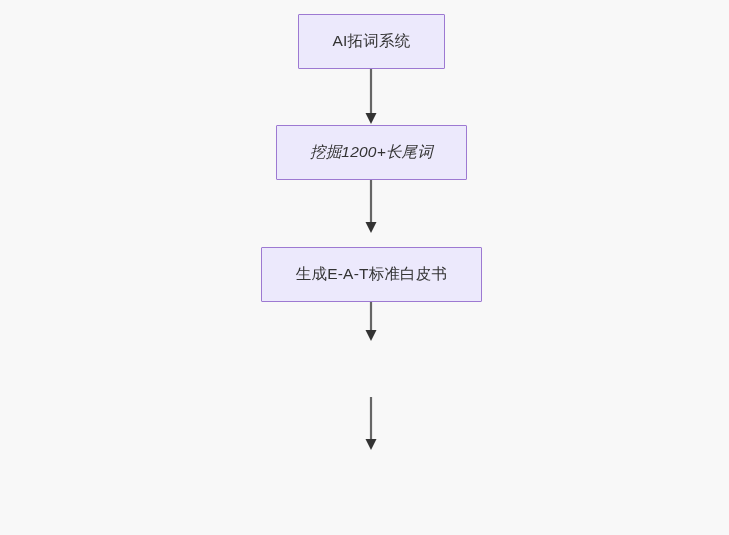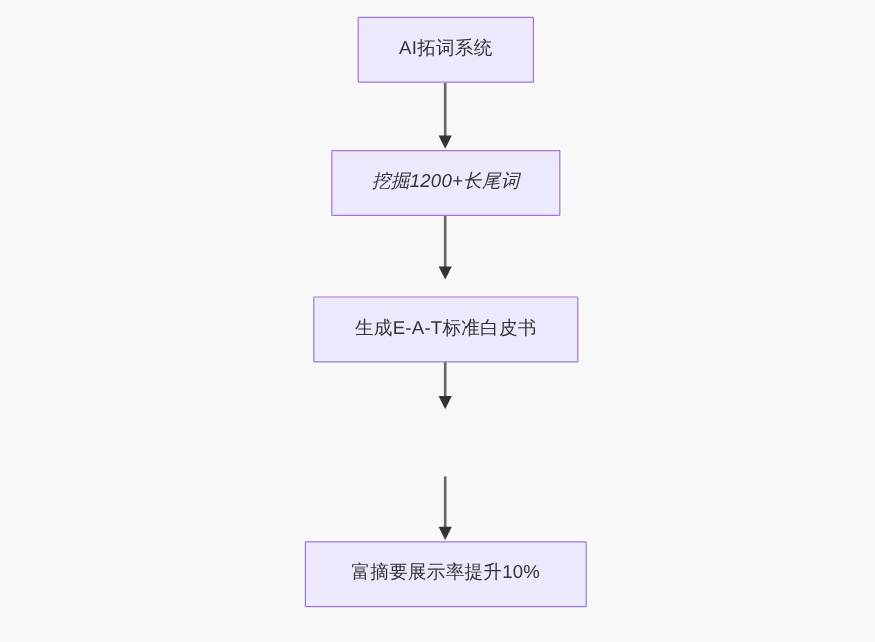--- a/index.html
+++ b/index.html
@@ -88,17 +88,14 @@
 
   <div class="node" style="left:276px; top:125px; width:191px; height:55px;font-style:italic;">
     <span class="node-label">挖掘1200+长尾词</span>
   </div>
 
   <div class="node" style="left:261px; top:234px; width:221px; height:55px;margin-top:13px;">
     <span class="node-label">生成E-A-T标准白皮书</span>
   </div>
 
 
-  <div class="node" style="left:254px; top:451px; width:235px; height:55px;">
-    <span class="node-label">富摘要展示率提升10%</span>
-  </div>
 
 </div>
 
 </body></html>

